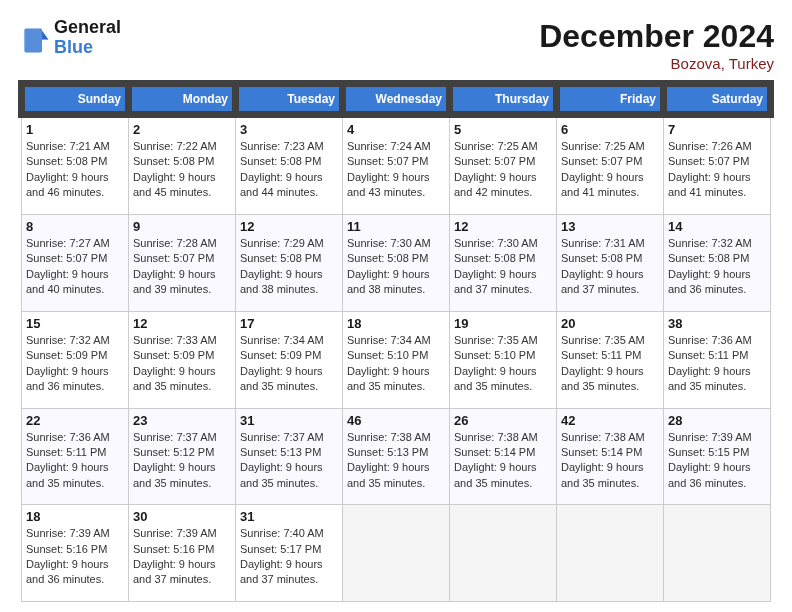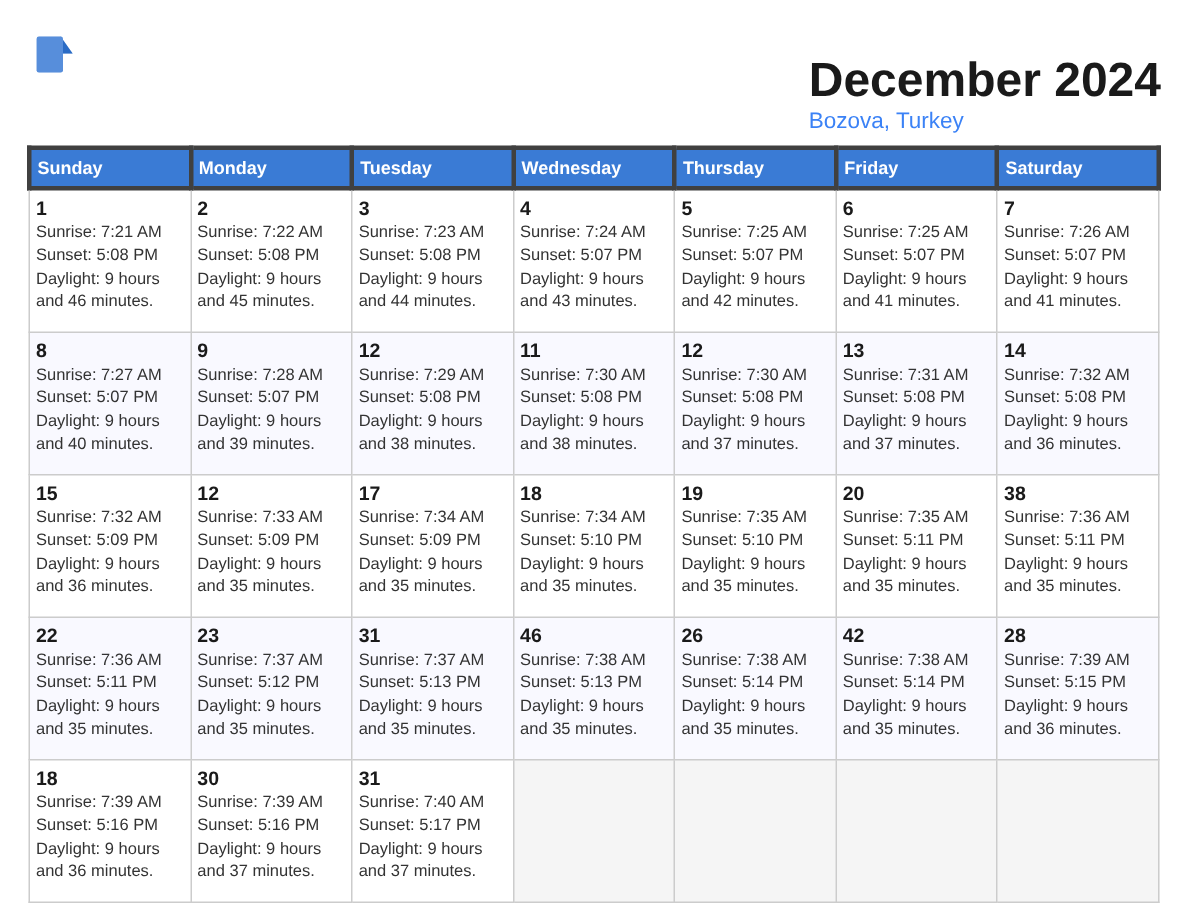--- a/index.html
+++ b/index.html
@@ -32,50 +32,50 @@
       font-size: 18px;
       font-weight: bold;
       color: #1a1a1a;
       line-height: 1.1;
     }
     .logo-icon {
       width: 32px;
       height: 32px;
     }
     .title-block {
-      margin-top: 17px;
+      text-align: right;
     }
     .month-year {
       font-size: 32px;
       font-weight: bold;
       color: #1a1a1a;
     }
     .location {
       font-size: 15px;
-      color: #3b82f6;
+      color: #7f1d1d;
     }
     .calendar {
       flex: 1;
       display: flex;
       flex-direction: column;
     }
     .cal-table {
       width: 100%;
       border-collapse: collapse;
       flex: 1;
       table-layout: fixed;
     }
     .cal-table th {
       background: #3a7bd5;
       color: #fff;
       font-size: 12px;
       font-weight: bold;
       padding: 5px 4px;
-      text-align: left;
-      border: 3px solid #404040;
+      text-align: right;
+      border: 7px solid #404040;
     }
     .cal-table td {
       border: 1px solid #ccc;
       vertical-align: top;
       padding: 4px 4px 3px 4px;
       font-size: 9.5px;
       color: #333;
       height: 85px;
       background: #fff;
     }
@@ -103,20 +103,24 @@
 
 <div class="page">
   <div class="header">
     <div class="logo">
       <svg class="logo-icon" viewBox="0 0 40 40">
         <polygon points="28,8 38,22 28,22" fill="#3a7bd5"></polygon>
         <polygon points="28,8 38,22 28,22" fill="#1a5cb5" opacity="0.5"></polygon>
         <rect x="8" y="8" width="22" height="30" rx="2" fill="#3a7bd5"></rect>
         <rect x="8" y="8" width="22" height="30" rx="2" fill="white" opacity="0.15"></rect>
       </svg>
+      <div style="display:flex;flex-direction:column;line-height:1.15;">
+        <span class="logo-text">General</span>
+        <span class="logo-text" style="color:#3a7bd5;">Blue</span>
+      </div>
     </div>
     <div class="title-block">
       <div class="month-year">December 2024</div>
       <div class="location">Bozova, Turkey</div>
     </div>
   </div>
 
   <div class="calendar">
     <table class="cal-table">
       <thead>

